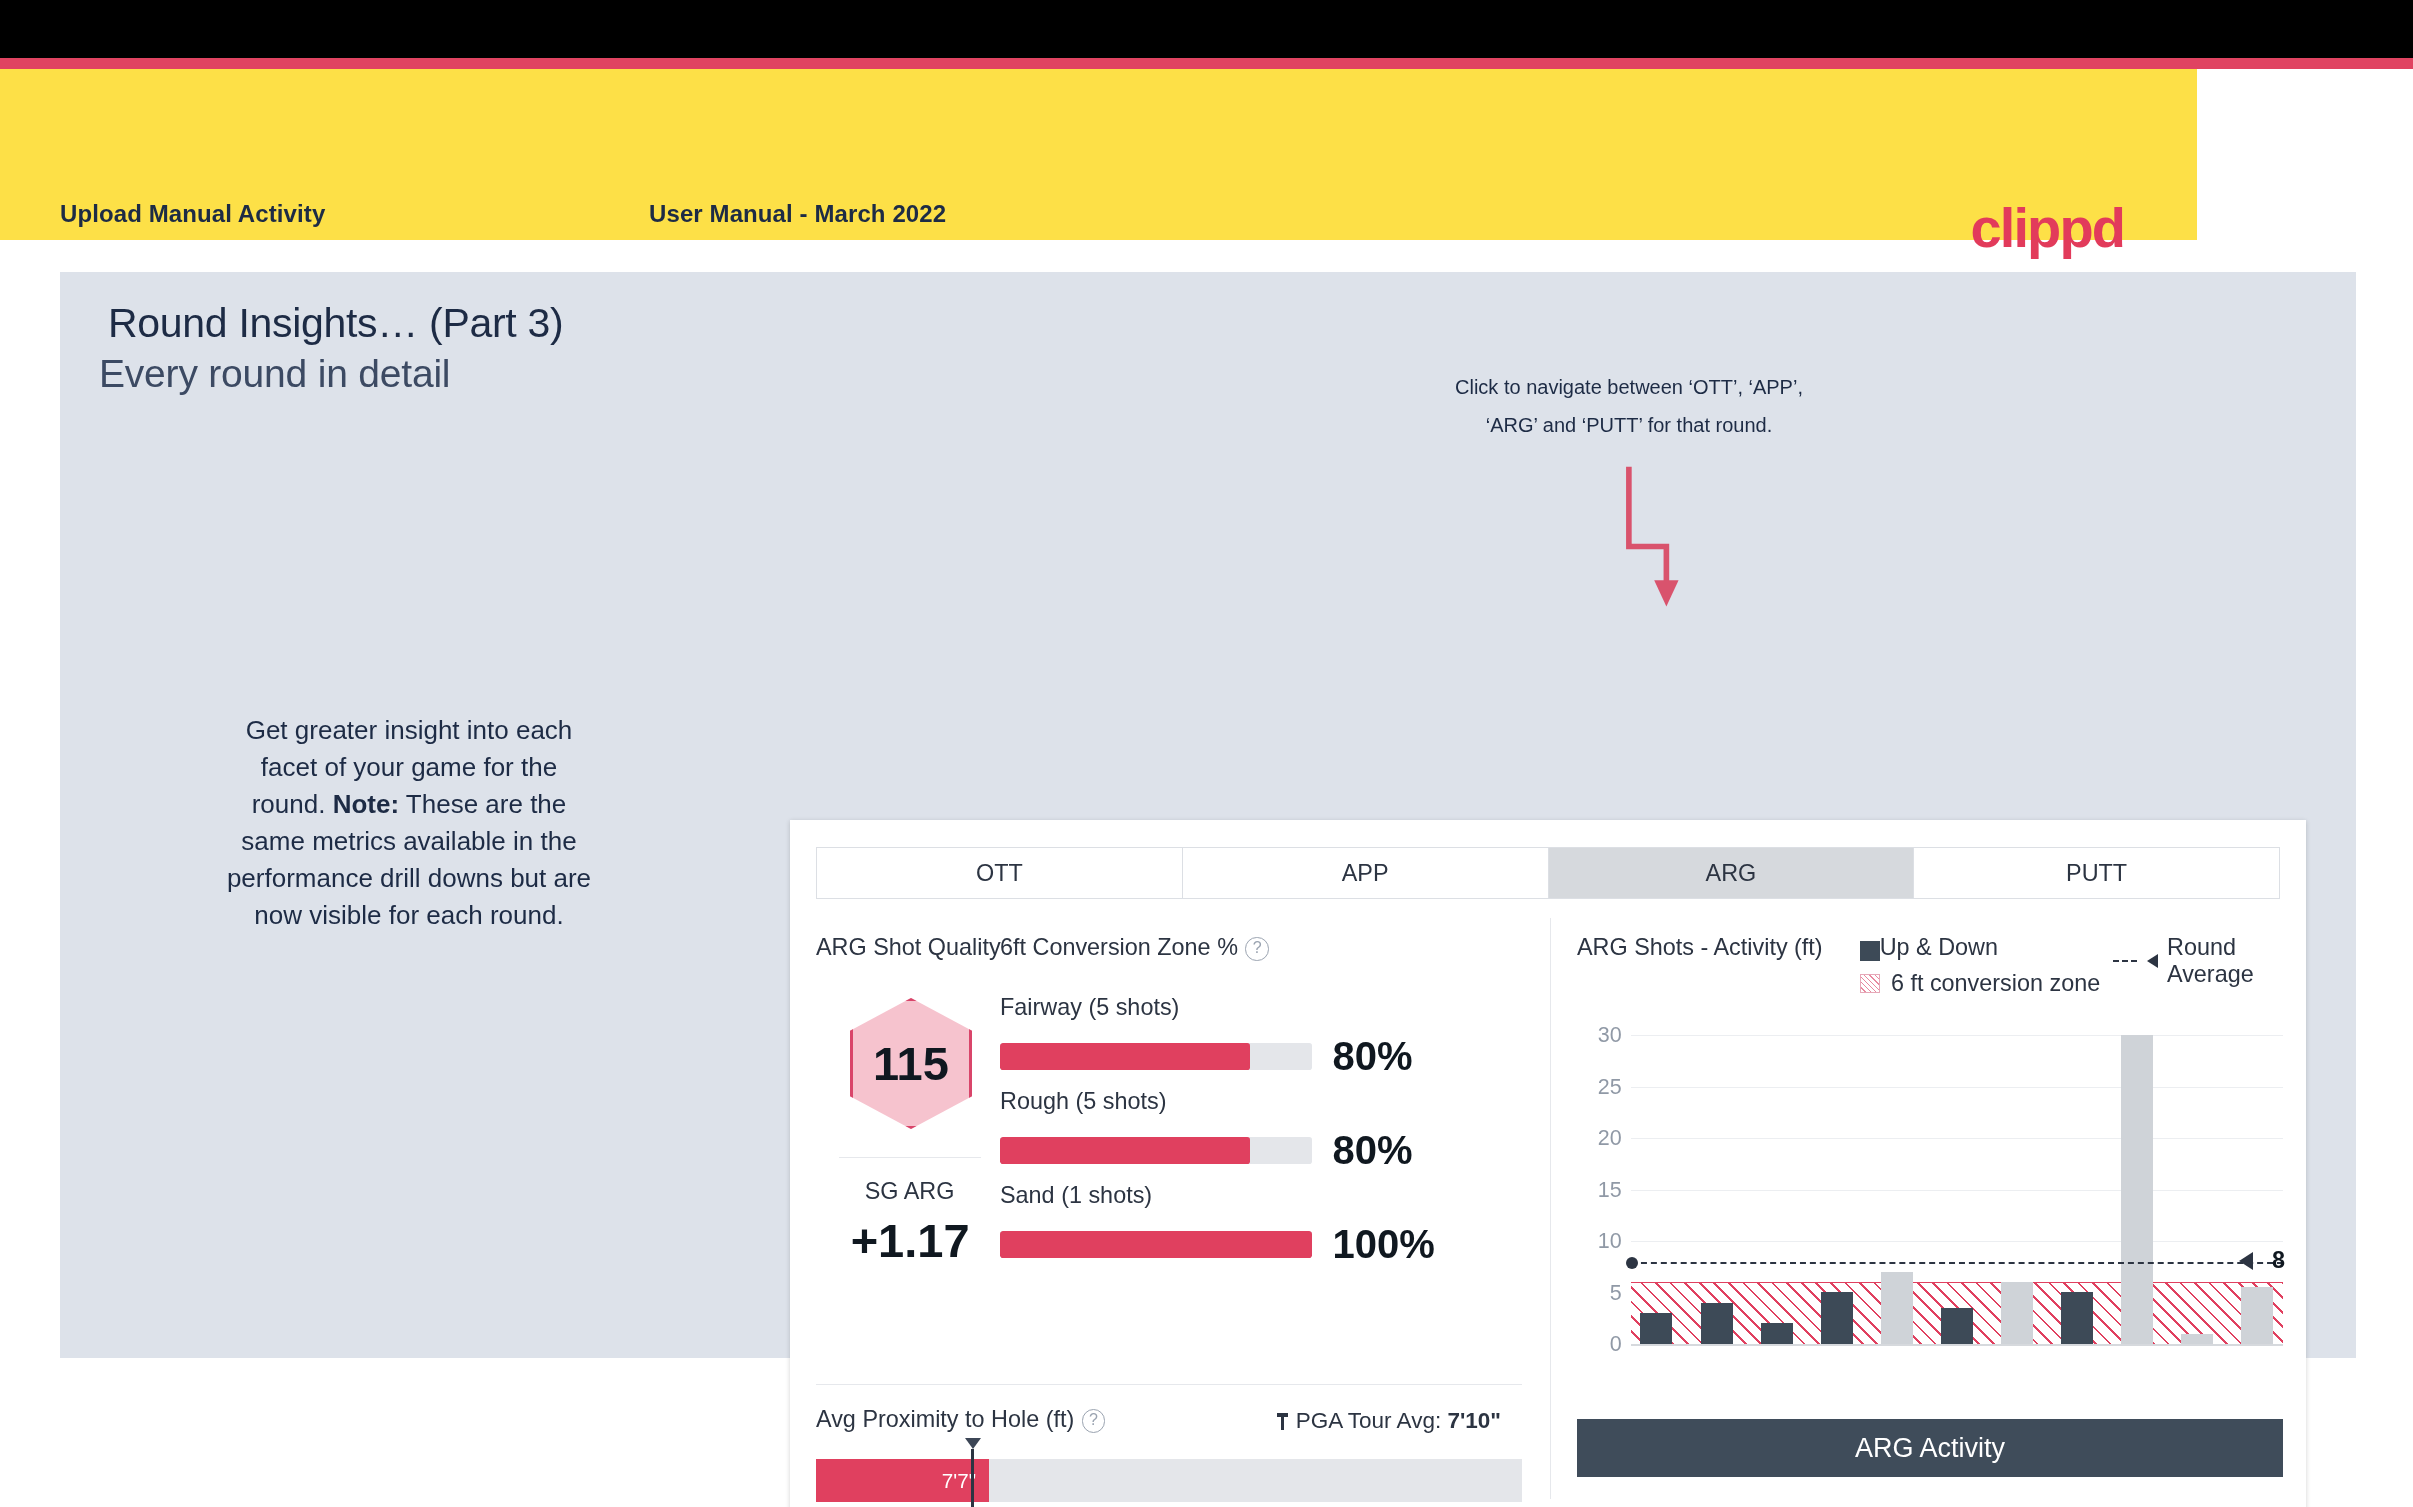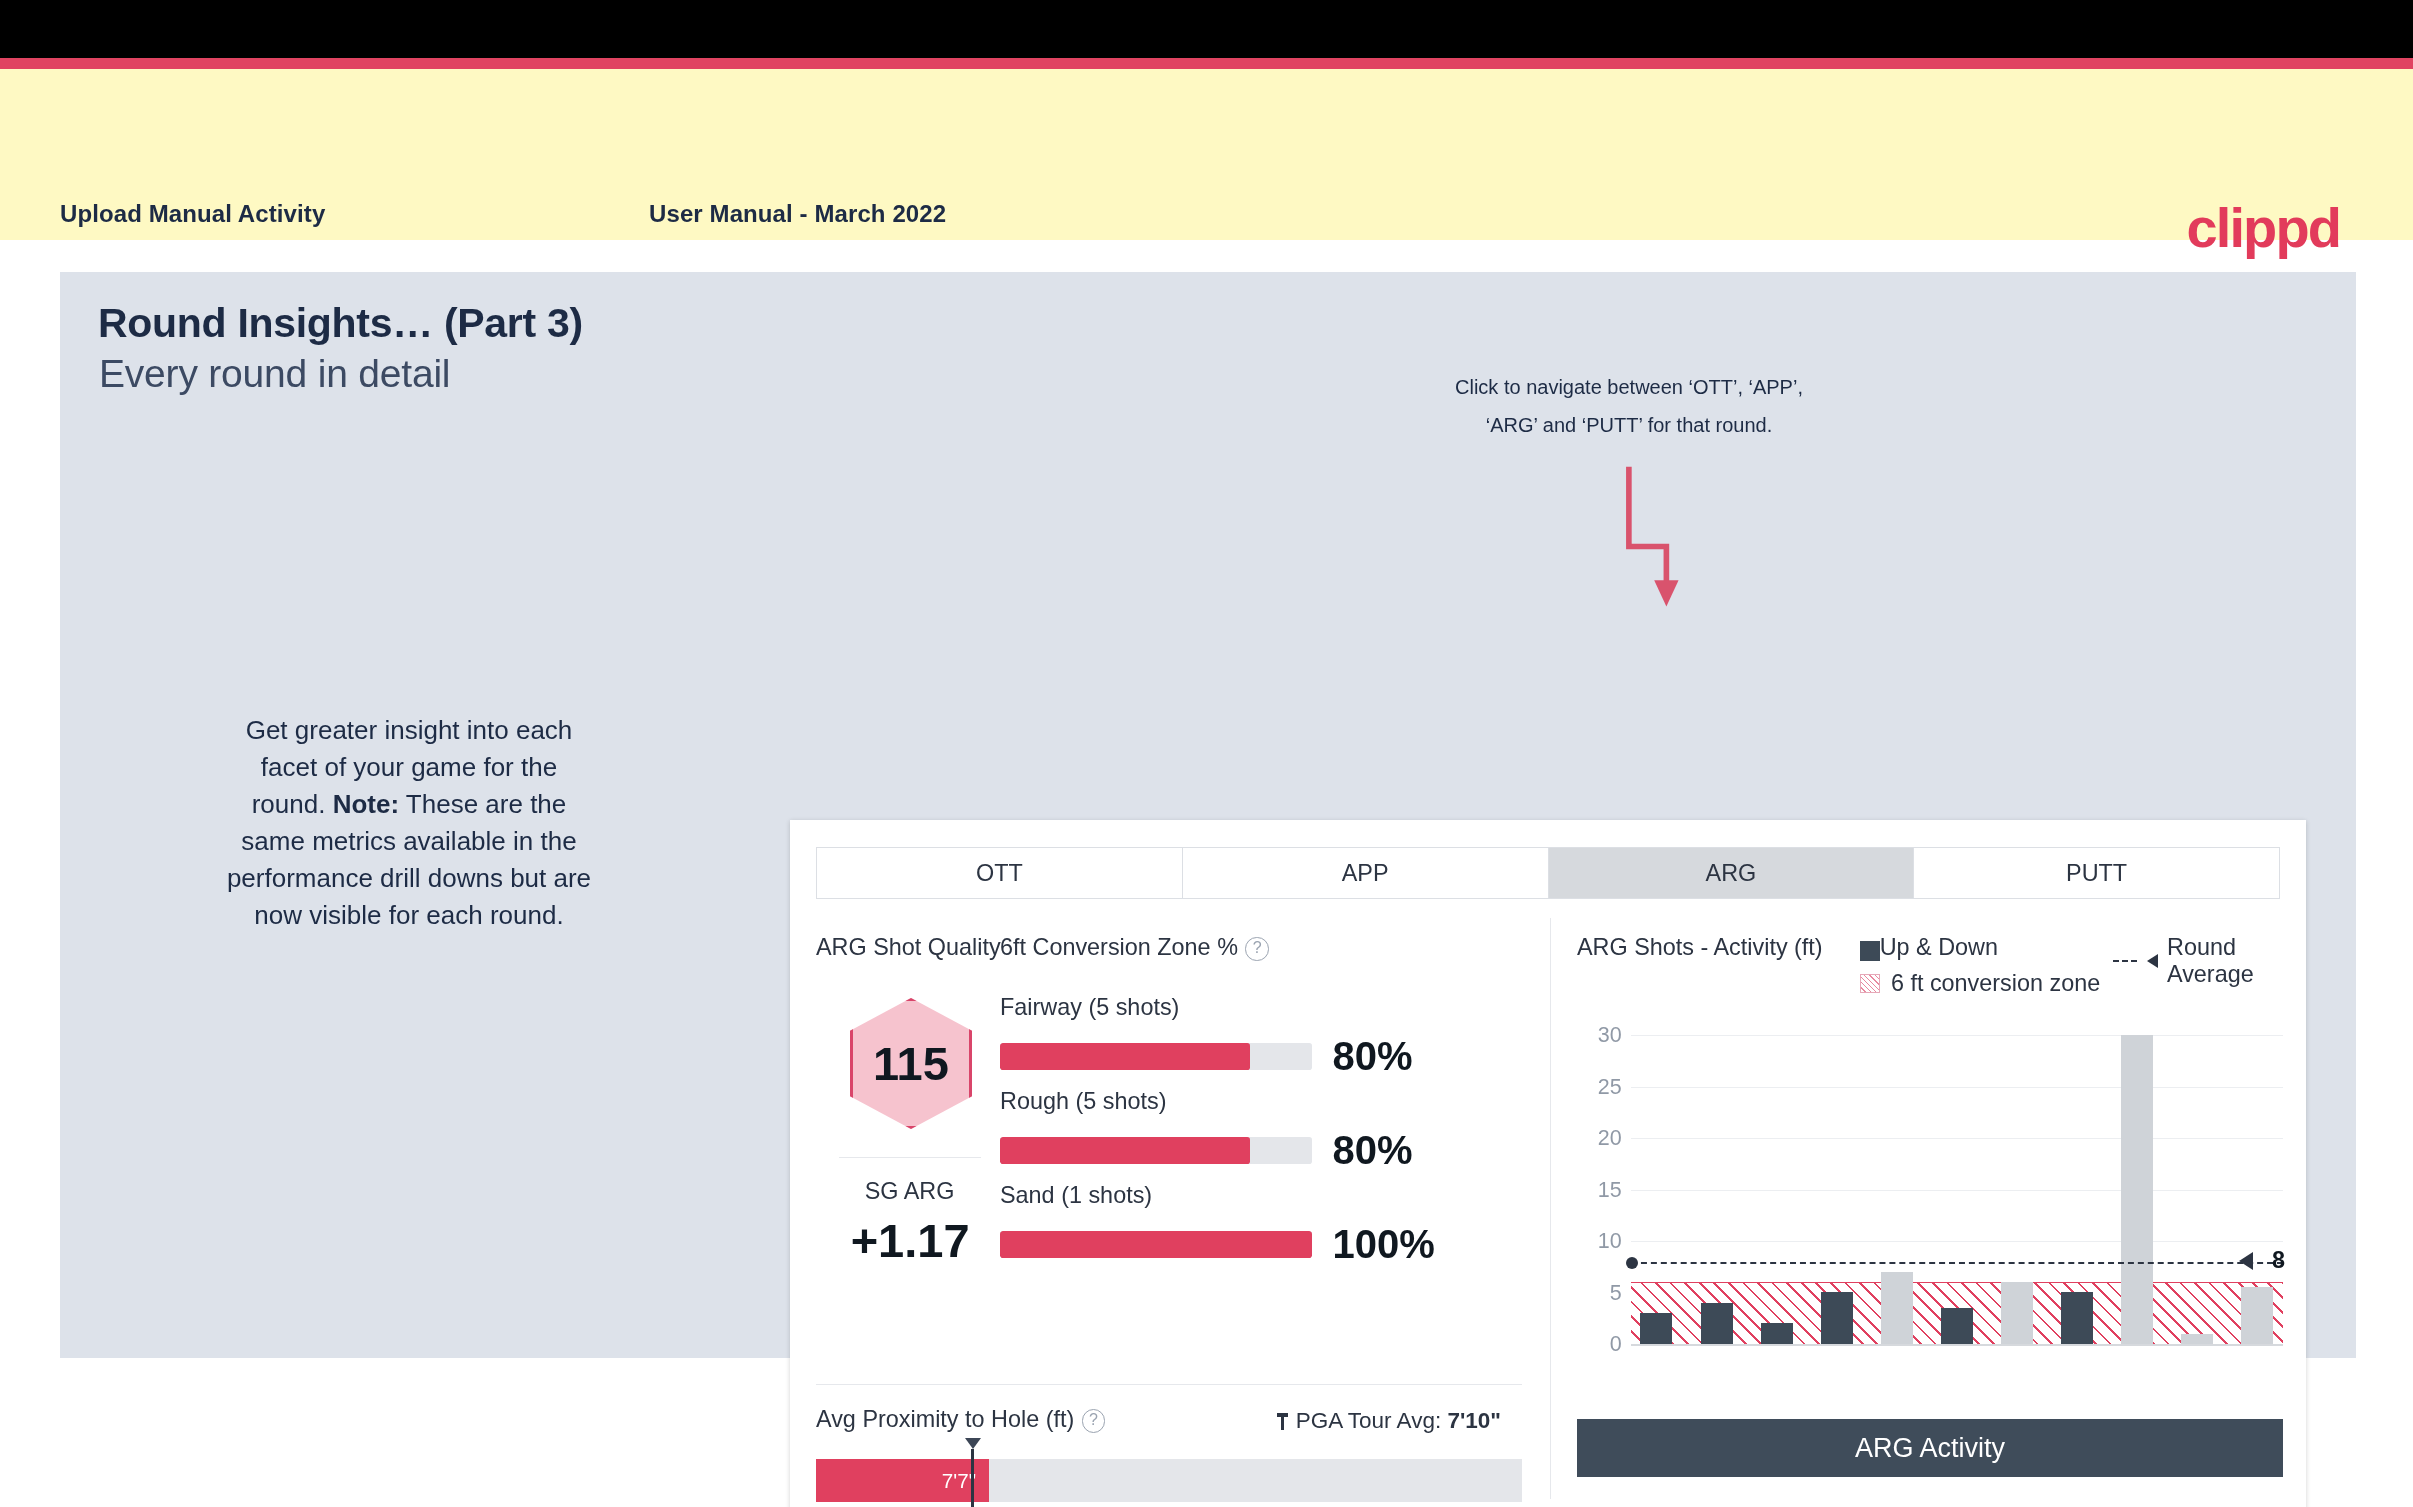--- a/index.html
+++ b/index.html
@@ -4,29 +4,29 @@
 <style>
   * { margin:0; padding:0; box-sizing:border-box; }
   html,body { width:2413px; height:1508px; background:#ffffff; overflow:hidden; }
   body { font-family:"Liberation Sans", sans-serif; }
 
   .slide { position:relative; width:2413px; height:1508px; background:#ffffff; }
 
   .top-black { position:absolute; left:0; top:0; width:2413px; height:58px; background:#000000; }
   .top-accent { position:absolute; left:0; top:58px; width:2413px; height:11.2px; background:#e04361; }
 
-  .hdr { position:absolute; left:0; top:69px; width:2413px; height:171px; background:#fef9c3; }
+  .hdr { position:absolute; left:0; top:69px; width:2197px; height:171px; background:#fde047; }
   .hdr-left { position:absolute; left:60px; top:131px; font-size:24px; color:#1d2b45; font-weight:600; letter-spacing:0.1px; }
   .hdr-mid  { position:absolute; left:649px; top:131px; font-size:24px; color:#1d2b45; font-weight:600; letter-spacing:0.1px; }
   .logo { position:absolute; right:73px; top:131px; font-size:56px; line-height:56px; font-weight:700; color:#e23b5b; letter-spacing:-1.9px; }
   .hdr-rule { position:absolute; left:60px; top:240px; width:2295px; height:2.8px; background:#d96a80; }
 
   .body-panel { position:absolute; left:60px; top:272px; width:2296px; height:1086px; background:#dde2ea; }
 
-  .title-main { position:absolute; left:38px; top:28px; font-size:41px; font-weight:700; color:#1d2b45; letter-spacing:-0.3px; }
+  .title-main { position:absolute; left:48px; top:28px; font-size:41px; font-weight:400; color:#1d2b45; letter-spacing:-0.3px; }
   .title-sub  { position:absolute; left:39px; top:80px; font-size:39px; font-weight:400; color:#3c4a63; letter-spacing:-0.2px; }
 
   .annot { position:absolute; left:1246px; top:96px; width:646px; text-align:center;
            font-size:20px; line-height:38px; color:#1d2b45; font-weight:500; }
 
   .arrow-svg { position:absolute; left:1564px; top:192px; }
 
   .left-copy { position:absolute; left:164px; top:440px; width:370px; text-align:center;
                font-size:26px; line-height:37px; color:#1d2b45; }
   .left-copy b { font-weight:700; }

